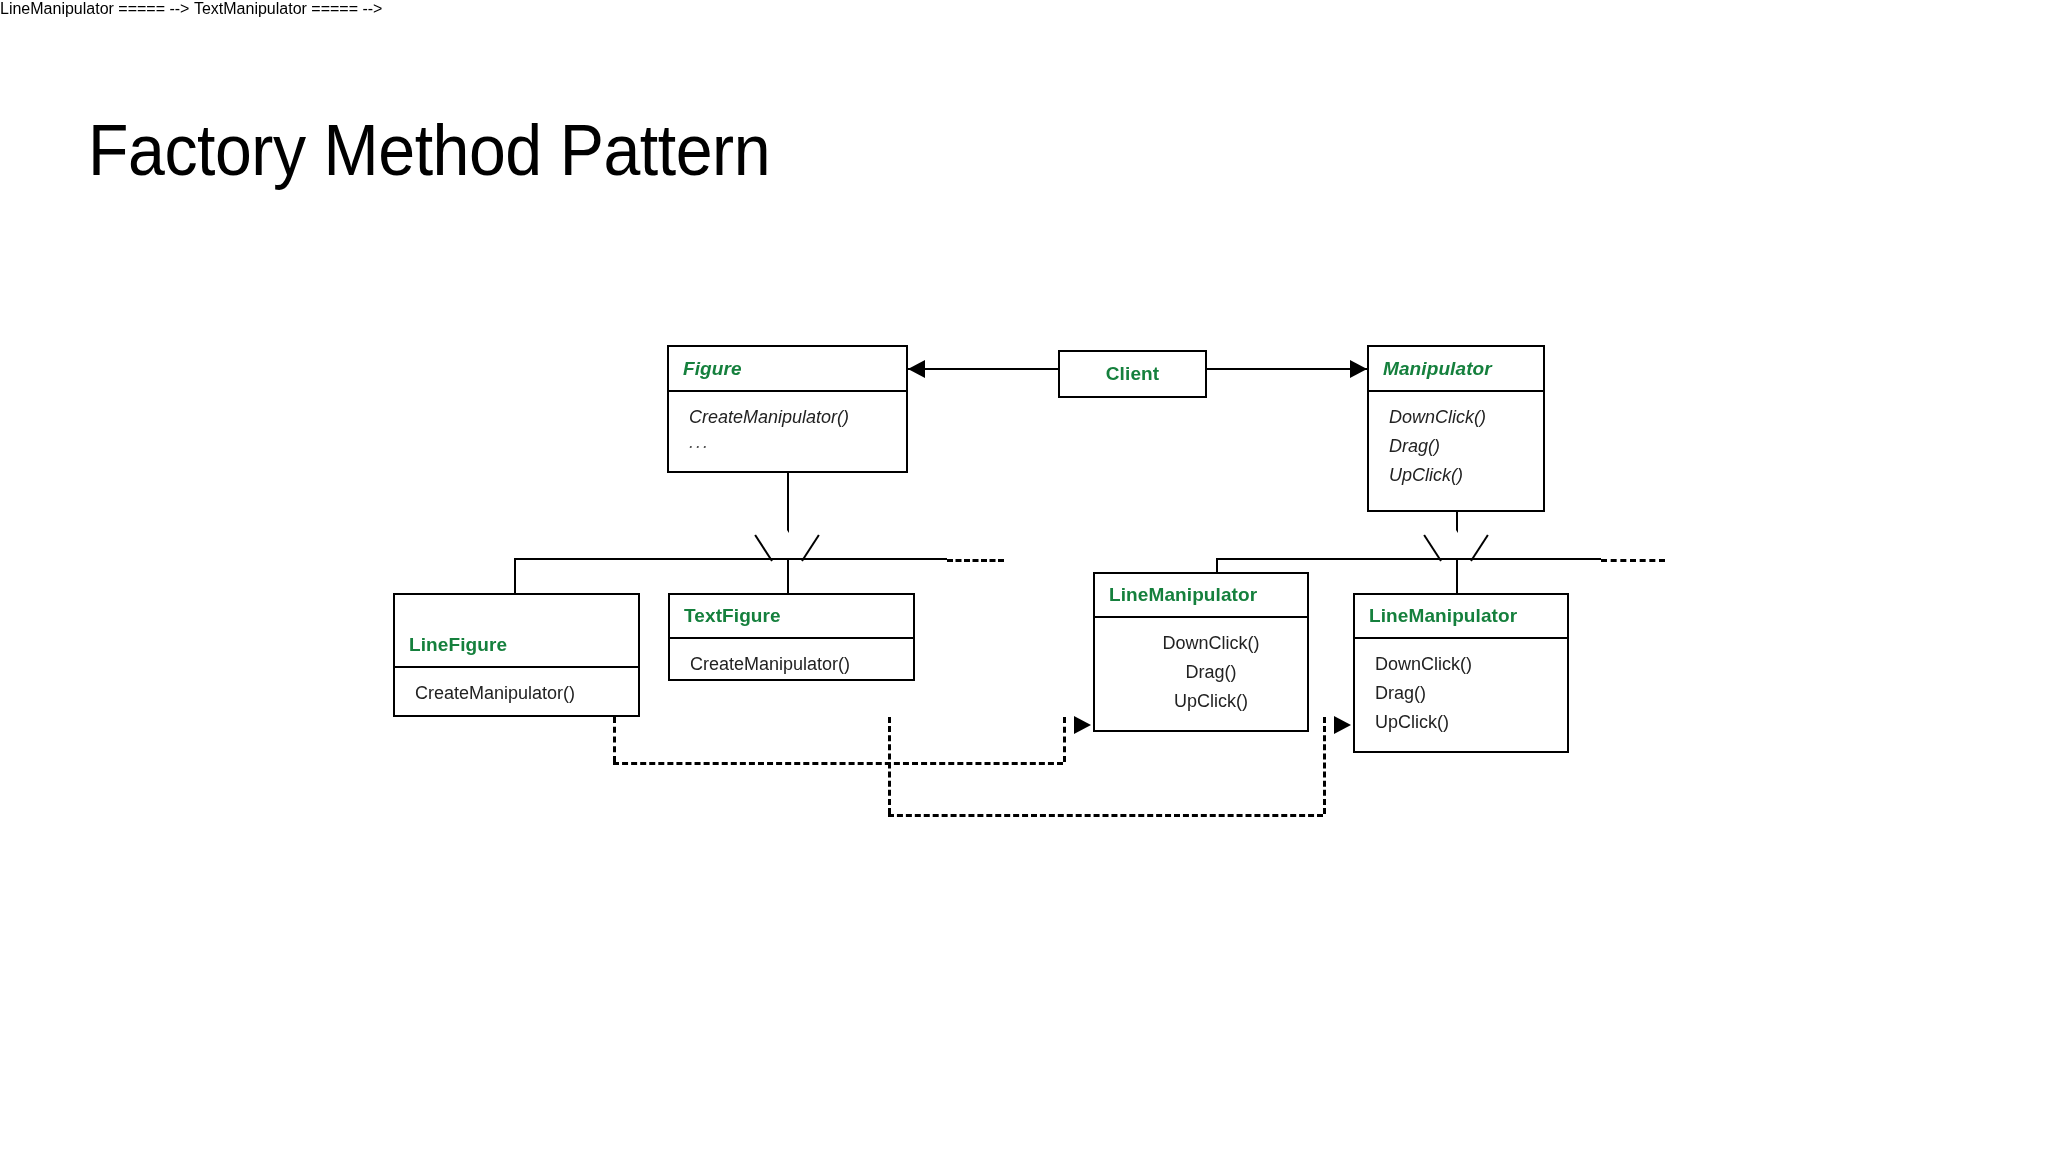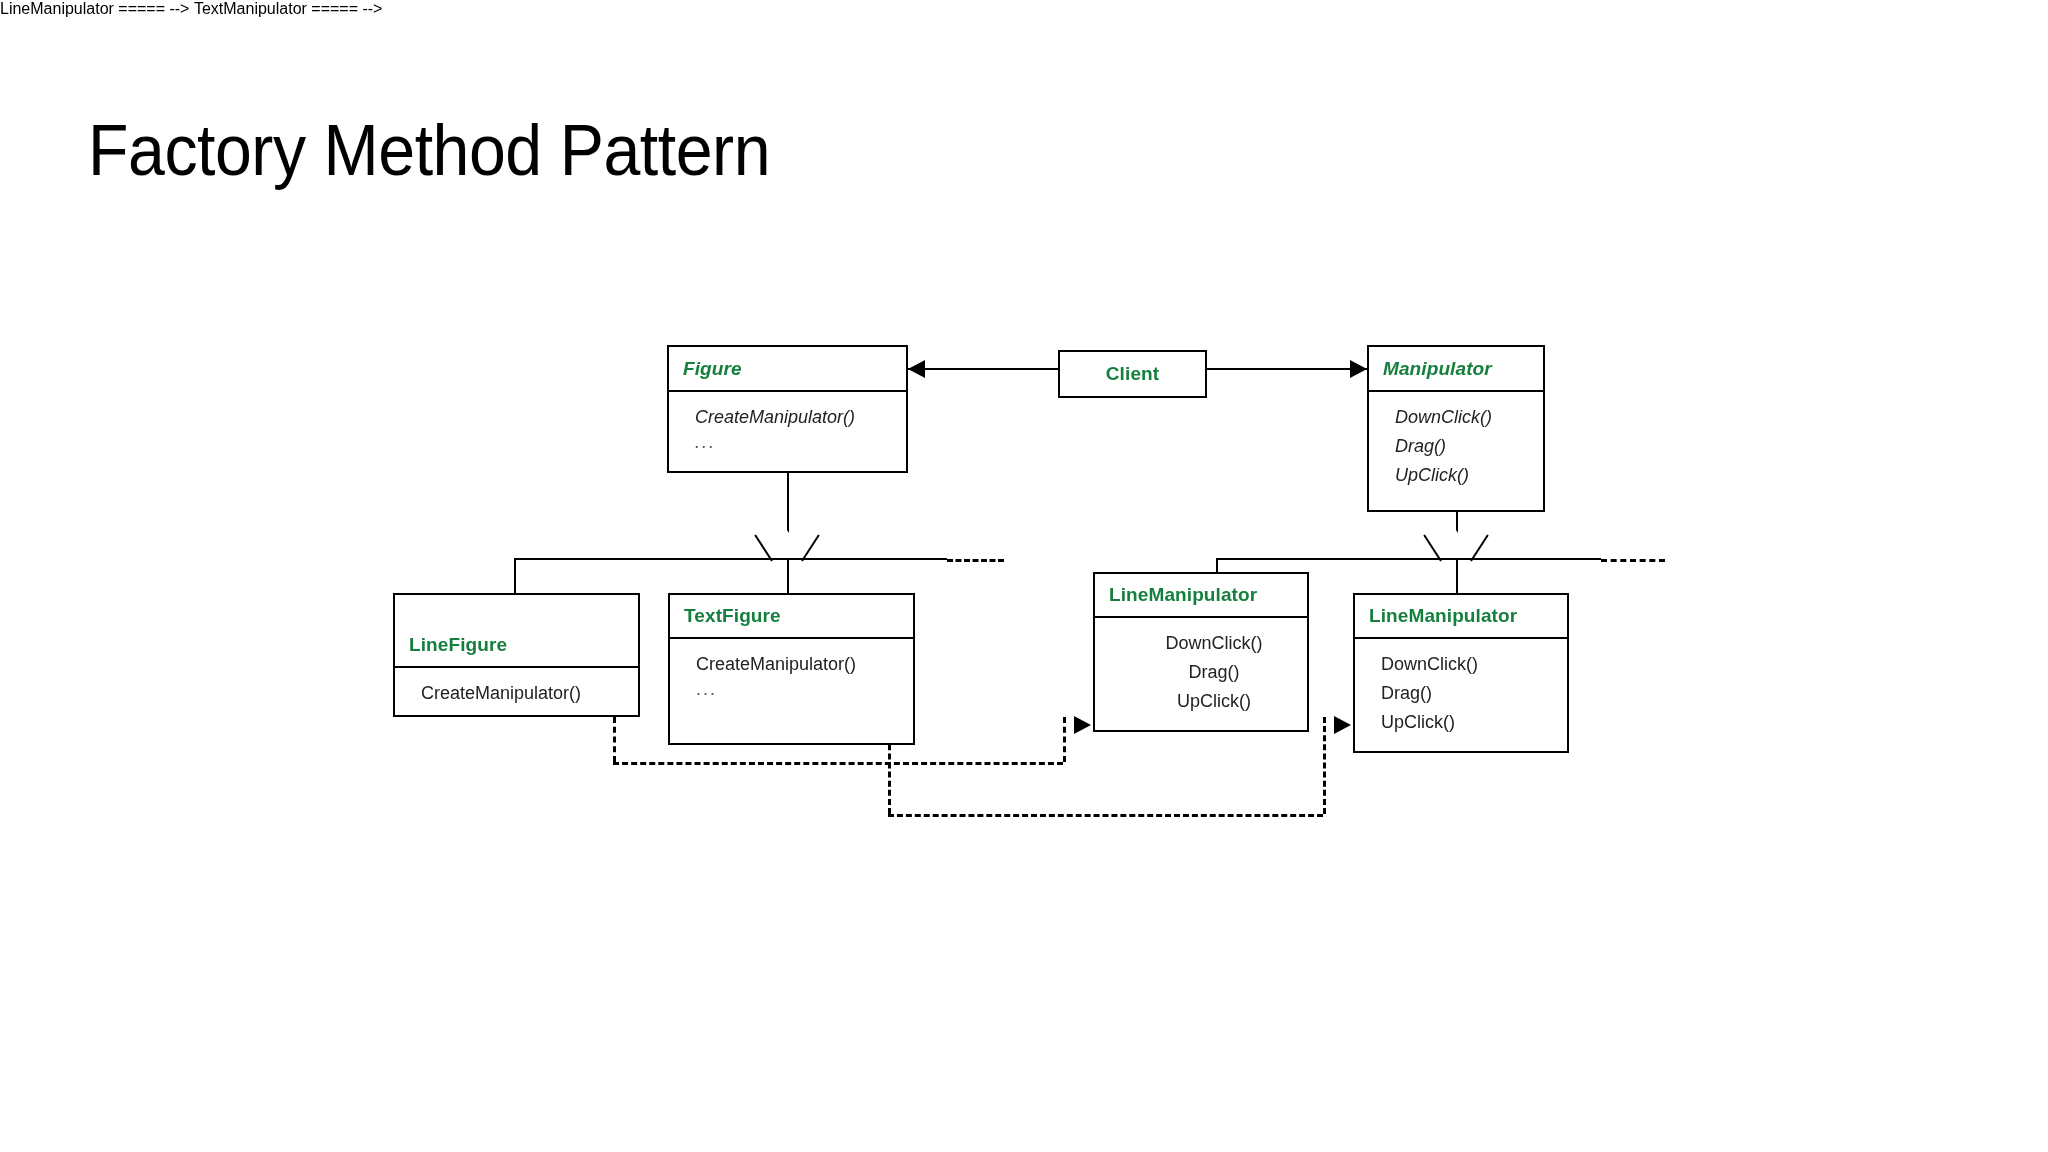--- a/index.html
+++ b/index.html
@@ -60,21 +60,21 @@
     padding-left: 14px;
     letter-spacing: 0.1px;
     white-space: nowrap;
   }
   .uml-name.with-sep {
     border-bottom: 2px solid #000000;
   }
   .uml-ops {
     box-sizing: border-box;
     width: 100%;
-    padding: 11px 0 0 26px;
+    padding: 11px 0 0 20px;
     font-size: 18px;
     color: #222222;
     line-height: 29px;
     white-space: nowrap;
   }
   .uml-box.abstract .uml-name,
   .uml-box.abstract .uml-ops {
     font-style: italic;
   }
   .op-ellipsis {
@@ -186,21 +186,21 @@
     
     <div class="uml-box" style="left:393px; top:593px; width:247px; height:124px;">
       <div class="uml-name with-sep" style="height:44px;margin-top:29px;">LineFigure</div>
       <div class="uml-ops">
         <div>CreateManipulator()</div>
         <div class="op-ellipsis">...</div>
       </div>
     </div>
 
     
-    <div class="uml-box" style="left:668px; top:593px; width:247px; height:152px;">
+    <div class="uml-box" style="left:668px; top:593px; width:247px; height:88px;">
       <div class="uml-name with-sep" style="height:44px;">TextFigure</div>
       <div class="uml-ops">
         <div>CreateManipulator()</div>
         <div class="op-ellipsis">...</div>
       </div>
     </div>
 
     
     <div class="uml-box" style="left:1093px; top:572px; width:216px; height:160px;text-align:center;">
       <div class="uml-name with-sep" style="height:44px;">LineManipulator</div>

